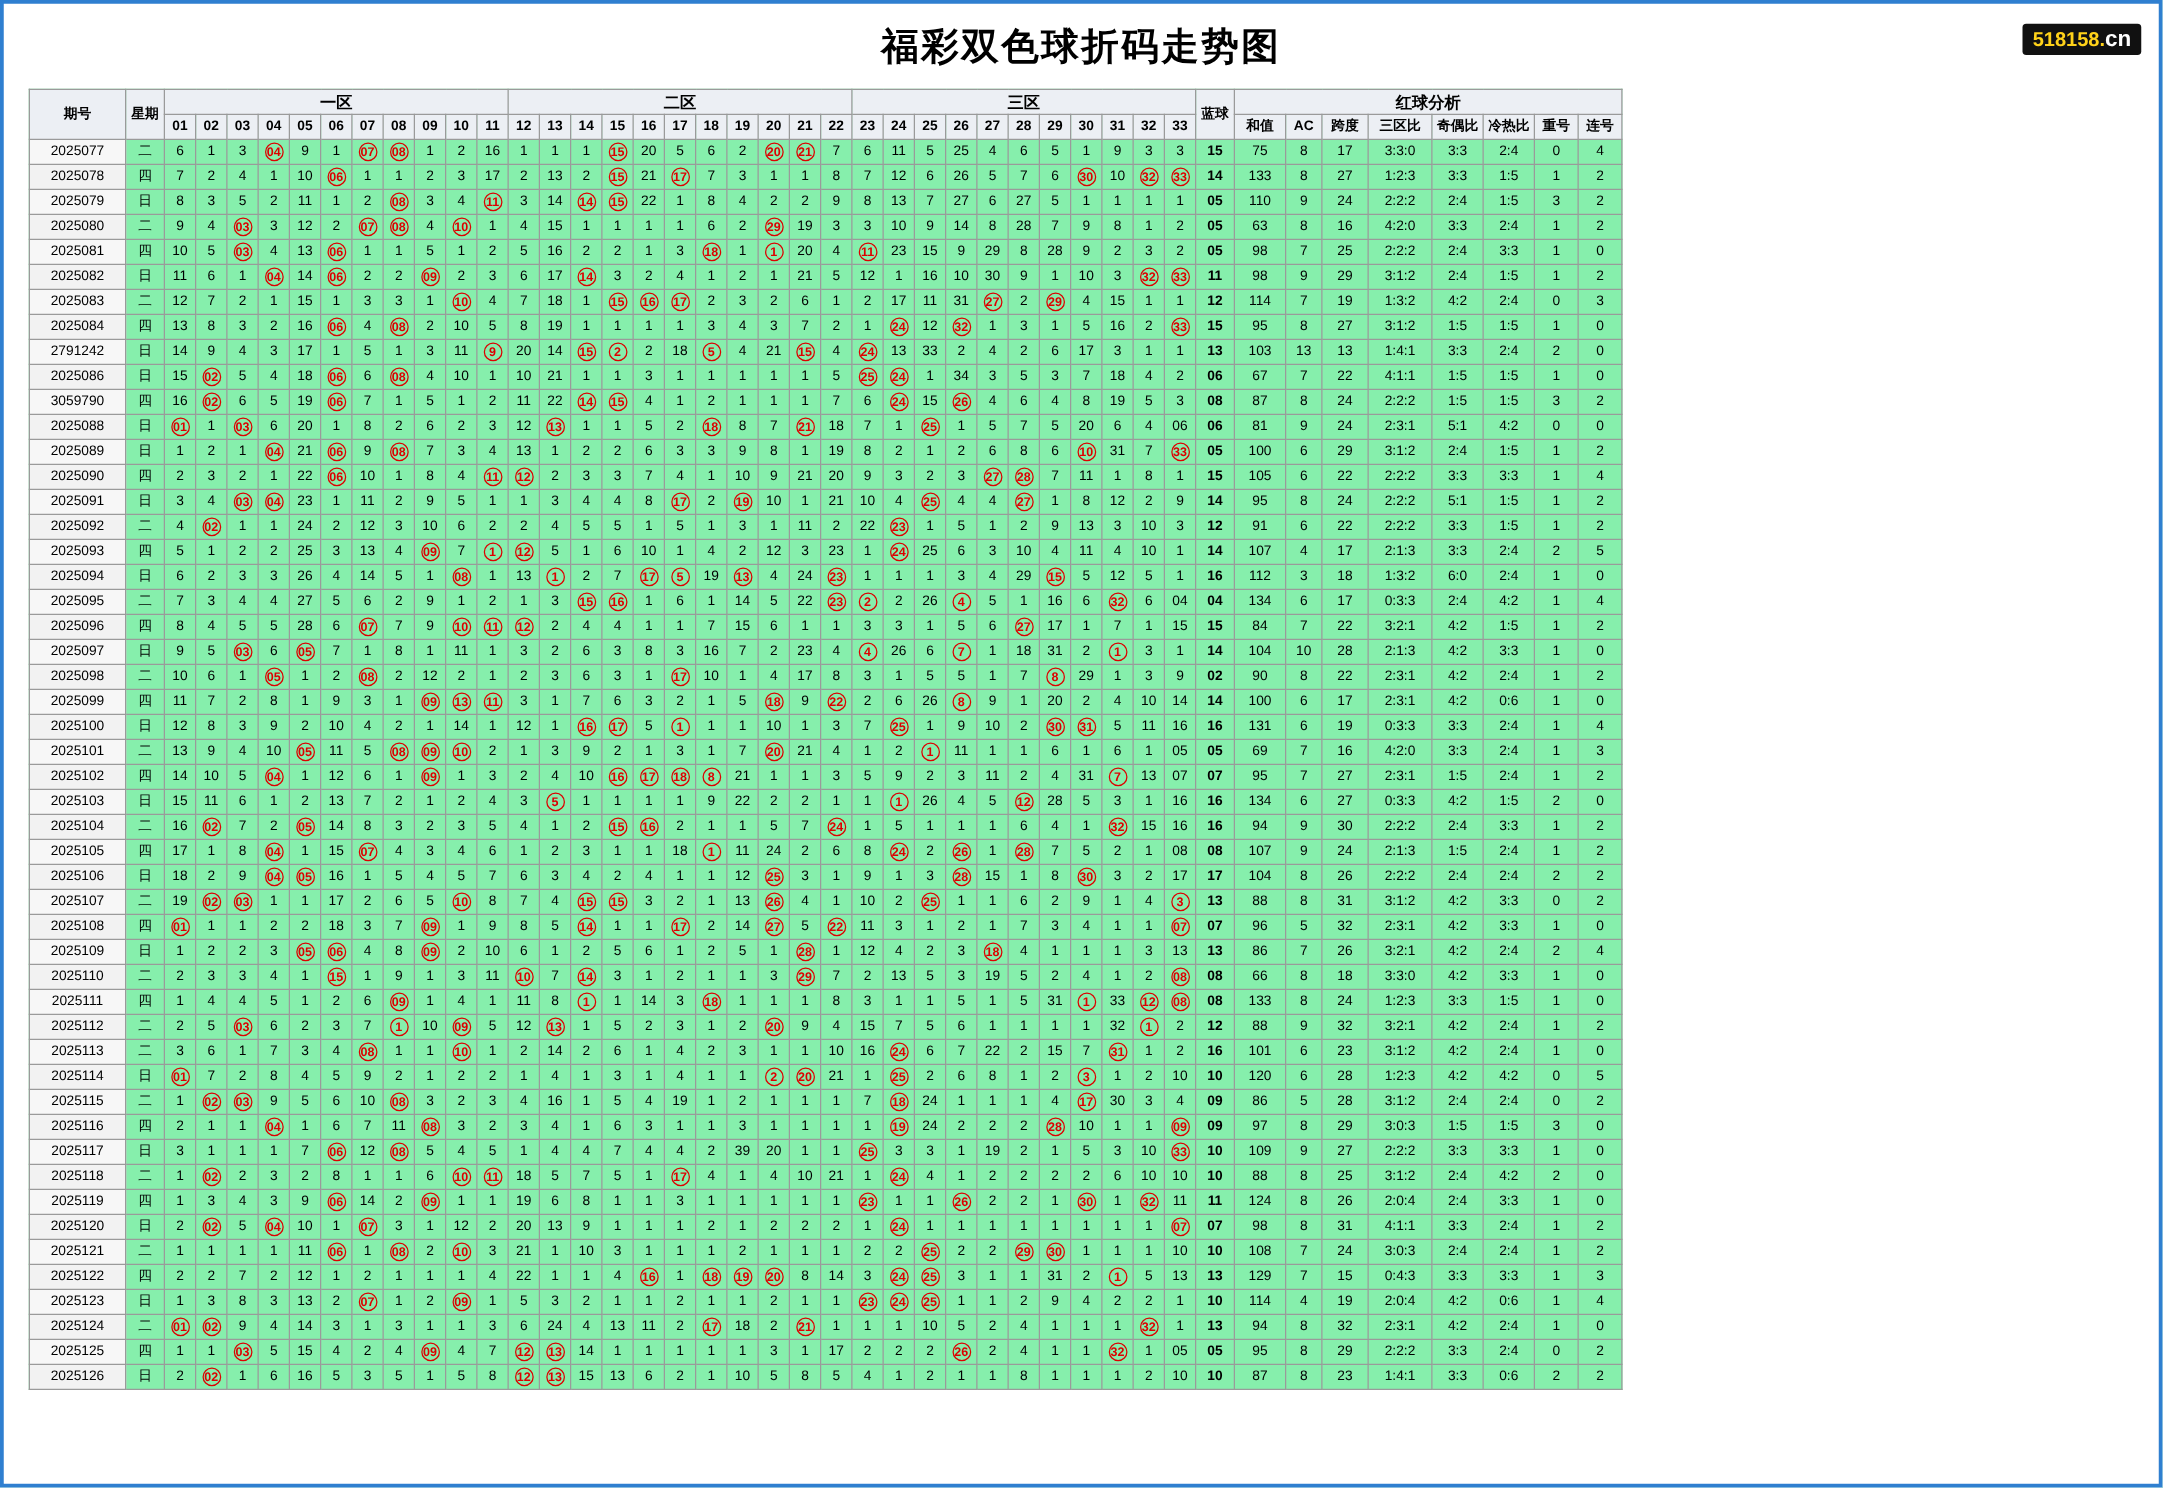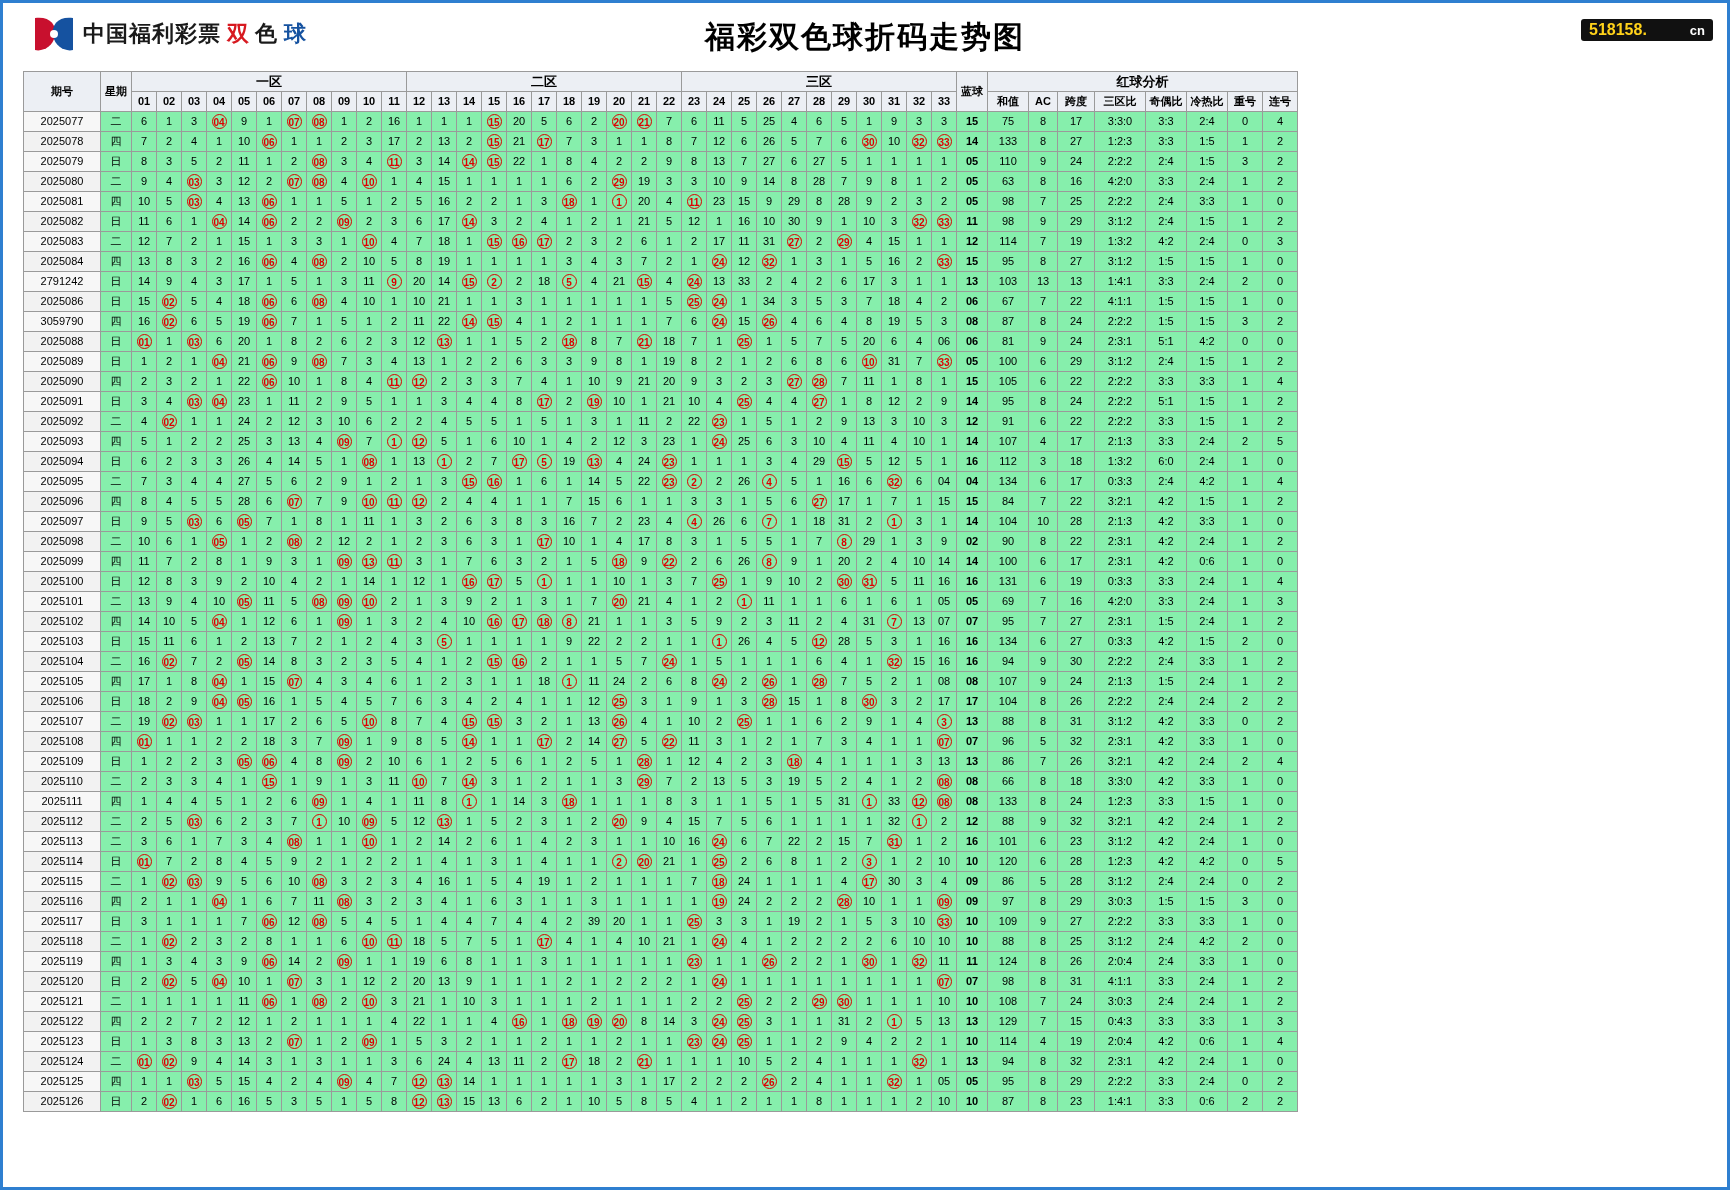--- a/index.html
+++ b/index.html
@@ -56,21 +56,21 @@
   .watermark{
     position:absolute;right:14px;top:16px;
     background:#111;
     color:#ffd21a;
     font-weight:bold;
     font-size:16px;
     padding:2px 8px;
     border-radius:3px;
     font-family:"Liberation Sans", sans-serif;
   }
-  .watermark .cn{color:#fff;font-size:13px;margin-left:43px;}
+  .watermark .cn{color:#fff;font-size:18px;}
 
   
   .table-wrap{
     margin:6px 20px 0 20px;
   }
   table.grid{
     border-collapse:collapse;
     table-layout:fixed;
     background:#86efac;
   }
@@ -125,33 +125,20 @@
     font-family:"Liberation Sans", sans-serif;
   }
   tbody tr:nth-child(even) td.issue{background:#f2f2f2;}
 </style>
 </head>
 <body>
 
 <div class="page">
 
   <div class="topbar">
-    <div class="logo">
-      <span class="logo-mark">
-        <svg width="46" height="40" viewBox="0 0 46 40">
-          <path d="M4 4 C18 2 26 10 24 22 C22 32 12 38 4 36 Z" fill="#c8102e"></path>
-          <path d="M42 4 C28 2 20 10 22 22 C24 32 34 38 42 36 Z" fill="#1552a0"></path>
-          <circle cx="23" cy="20" r="4" fill="#fff"></circle>
-        </svg>
-      </span>
-      <span class="brand-cn">中国福利彩票</span>
-      <span class="brand-red">双</span>
-      <span class="brand-cn">色</span>
-      <span class="brand-blue">球</span>
-    </div>
     <div class="title">福彩双色球折码走势图</div>
     <div class="watermark">
       <span>518158.</span><span class="cn">cn</span>
     </div>
   </div>
 
   <div class="table-wrap">
     <table class="grid" id="grid">
       <thead>
           <tr>

